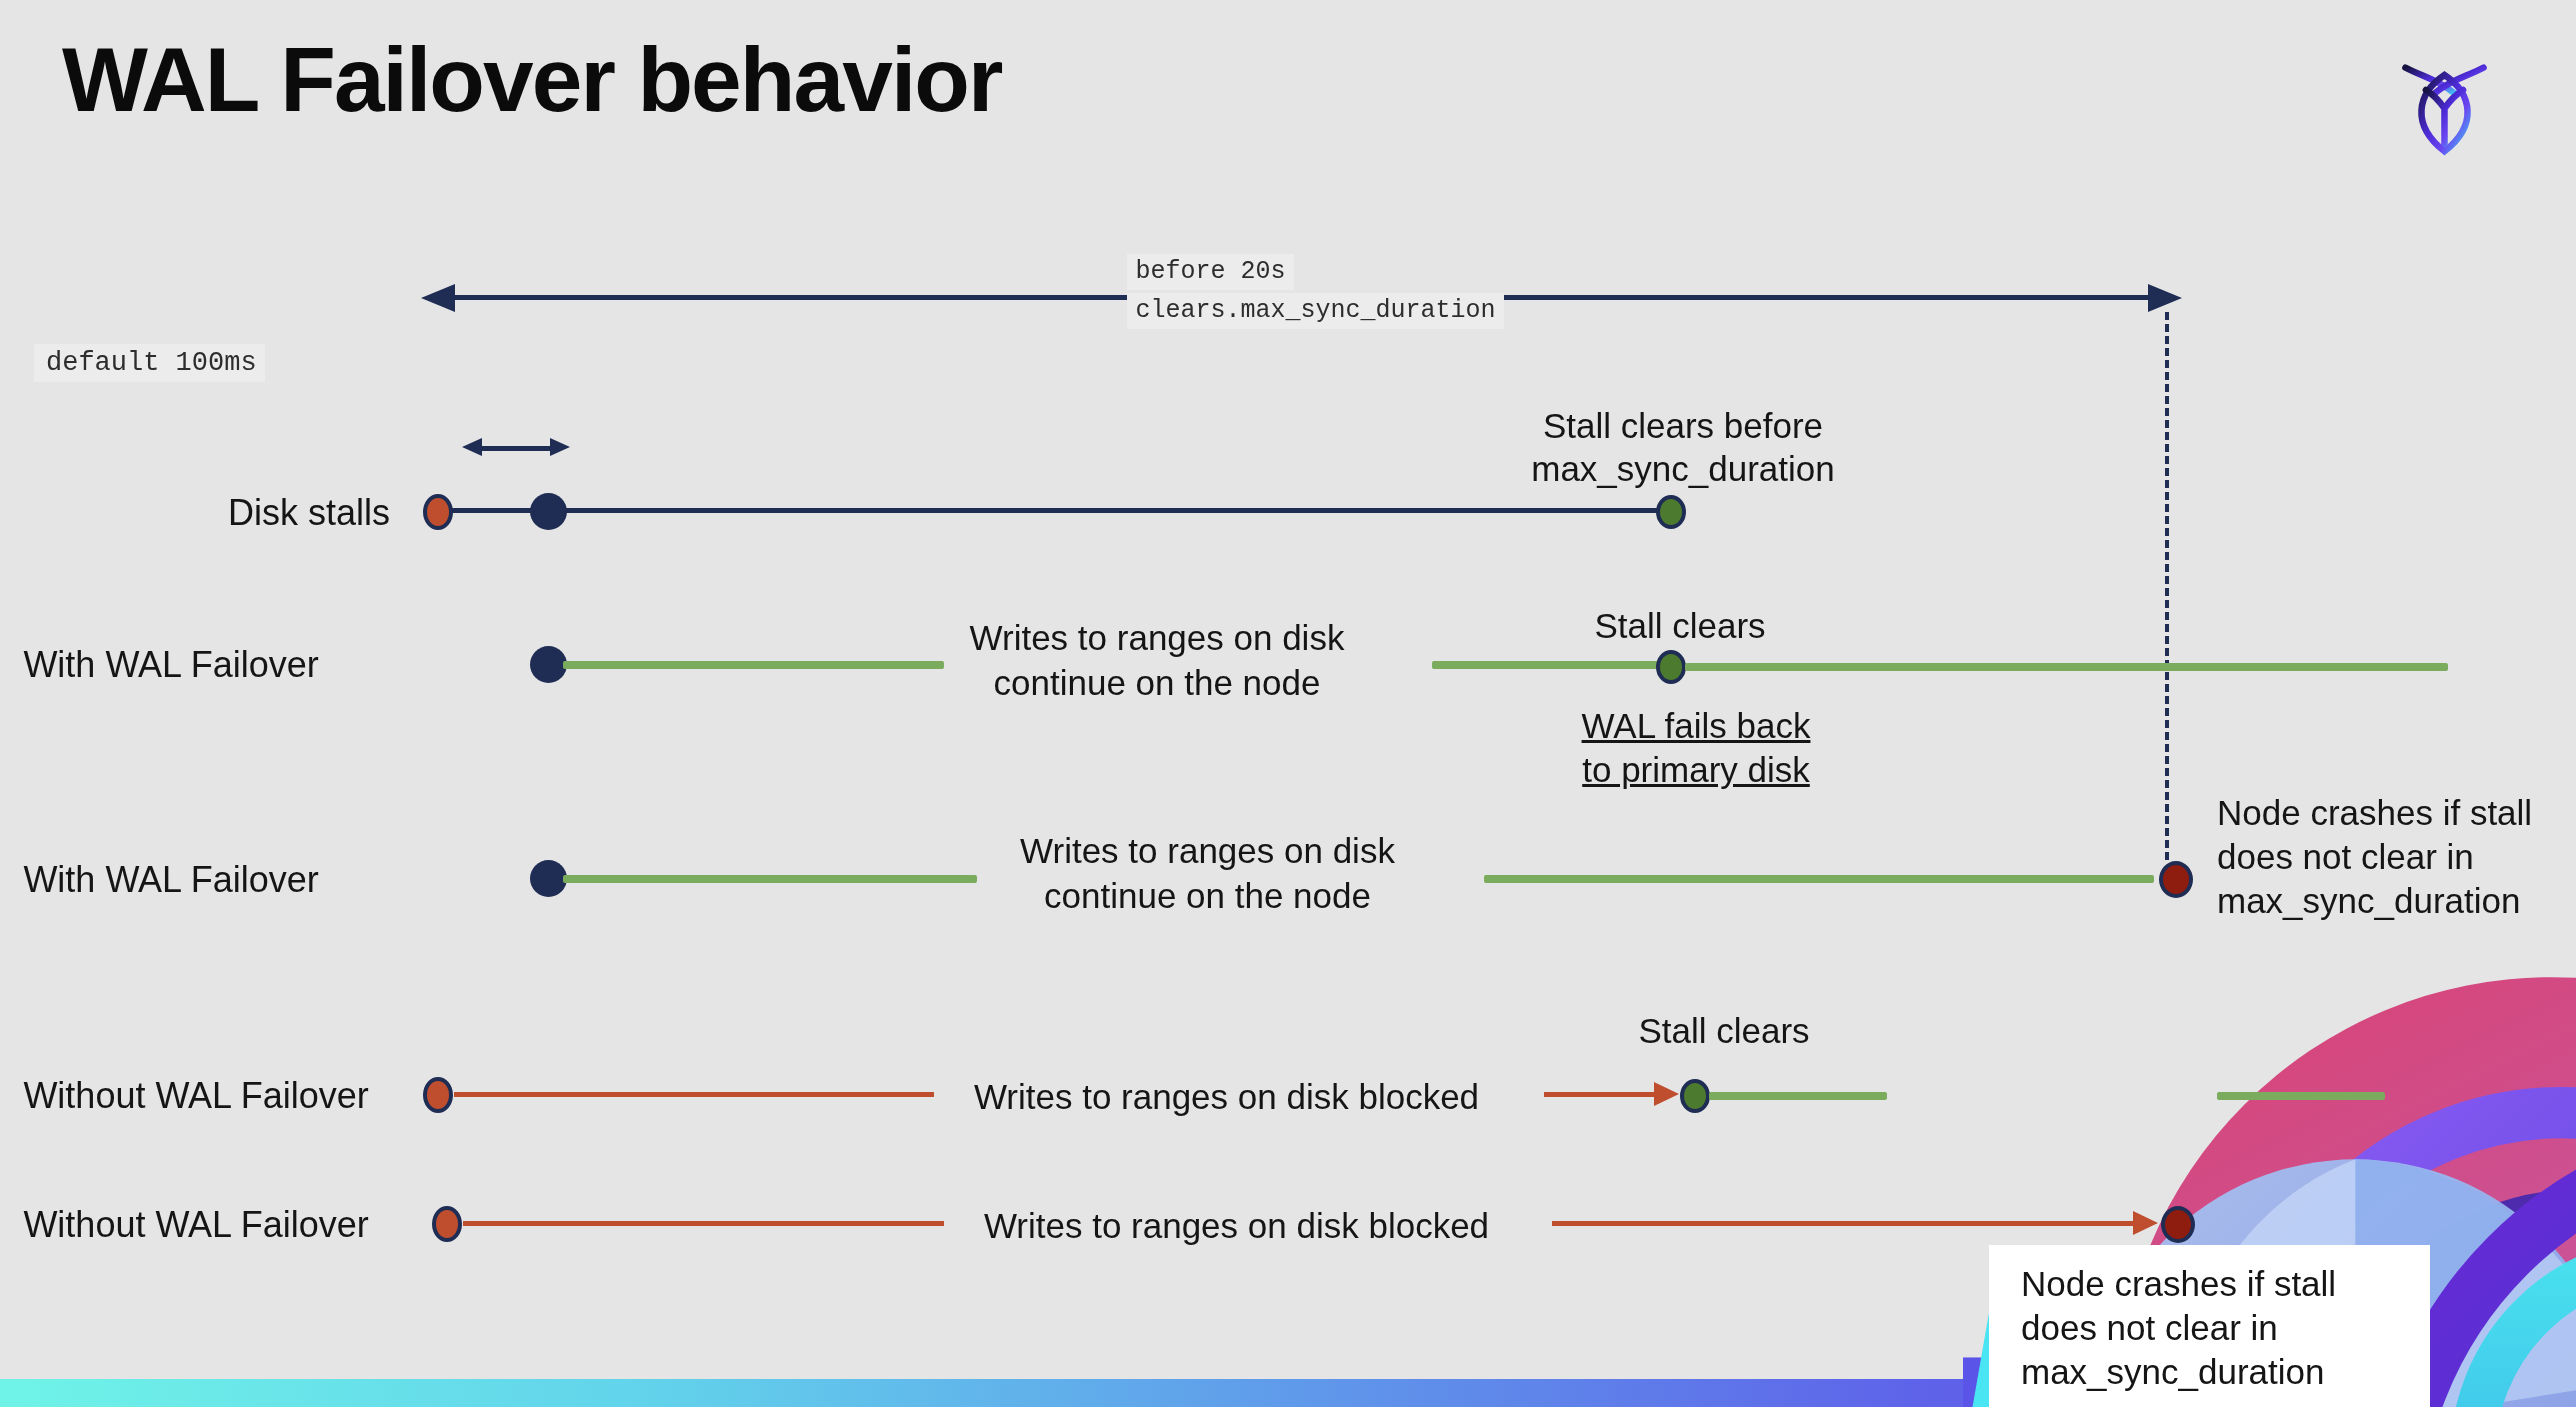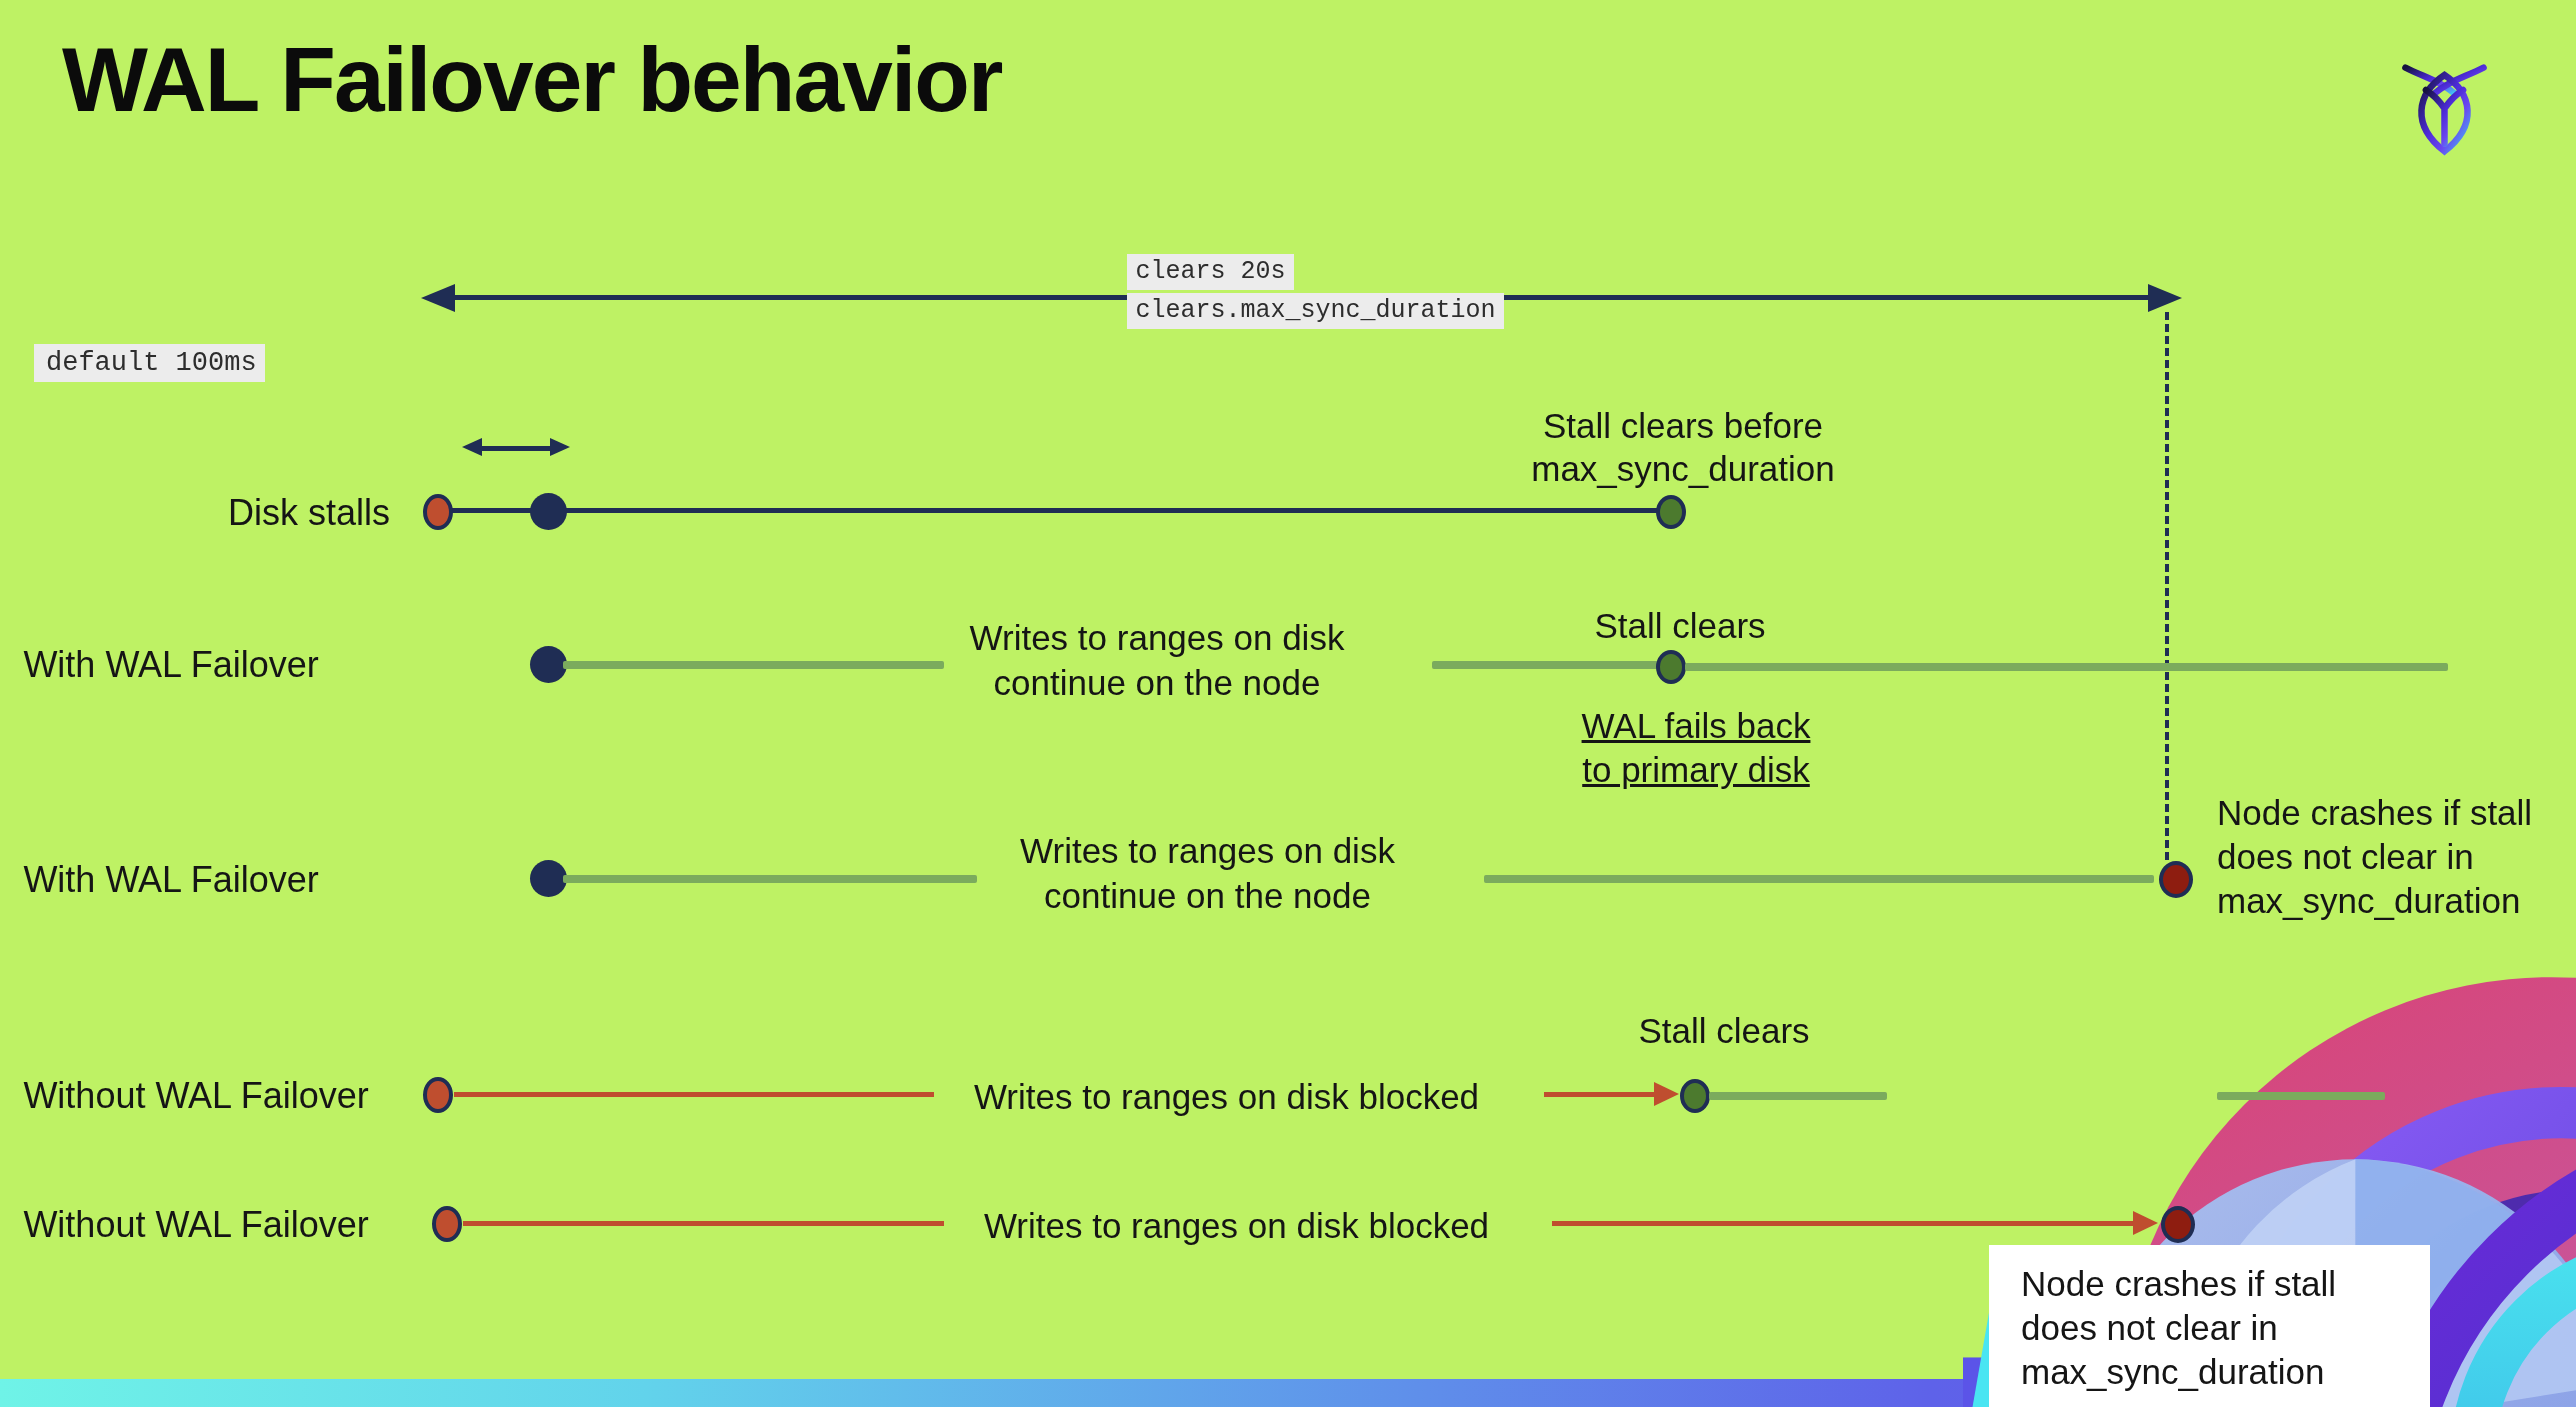--- a/index.html
+++ b/index.html
@@ -1,16 +1,16 @@
 <!DOCTYPE html>
 <html style="font-size:15px"><head>
 <meta charset="utf-8">
 <style>
   html,body{margin:0;padding:0;background:#fff;}
-  #stage{position:relative;width:2576px;height:1408px;overflow:hidden;background:#bef264;
+  #stage{position:relative;width:2576px;height:1408px;overflow:hidden;background:#e5e5e5;
          font-family:"Liberation Sans","DejaVu Sans",sans-serif;color:#121212;}
   .abs{position:absolute;}
   
   .title{left:62px;top:28px;font-size:91px;font-weight:800;letter-spacing:-1.9px;color:#0b0b0b;z-index:3;}
   
   .mono{font-family:"Liberation Mono","DejaVu Sans Mono",monospace;background:#ECECEC;color:#2d2d2d;
         padding:2.8px 8.4px;white-space:pre;z-index:4;}
   .mono.big{font-size:25px;line-height:30px;}
   .mono.small{font-size:27px;line-height:32px;}
   
@@ -66,21 +66,21 @@
       <path d="M8 22 C30 33 46 37 61 50"></path>
       <path d="M92 22 C70 33 54 37 39 50"></path>
       <path d="M50 30 C20 50 14 84 50 112 C86 84 80 50 50 30 Z"></path>
       <path d="M50 104 L50 66 M50 66 C44 57 38 51 30 46 M50 66 C56 57 62 51 70 46"></path>
     </g>
   </svg>
 
   <div class="abs line" style="left:439px;top:295px;width:1731px;"></div>
   <div class="abs ah l" style="left:421px;top:284px;"></div>
   <div class="abs ah r" style="left:2148px;top:284px;"></div>
-  <span class="abs mono big" style="left:1127px;top:254px;">clears 20s</span>
+  <span class="abs mono big" style="left:1127px;top:254px;">before 20s</span>
   <span class="abs mono big" style="left:1127px;top:293px;">clears.max_sync_duration</span>
 
   <span class="abs mono small" style="left:34px;top:344px;padding-left:12px;">default 100ms</span>
   <div class="abs line" style="left:479px;top:446px;width:71px;"></div>
   <div class="abs ah sl" style="left:462px;top:438px;"></div>
   <div class="abs ah sr" style="left:550px;top:438px;"></div>
 
   <div class="abs dash" style="left:2165px;top:312px;height:548px;"></div>
 
   <div class="abs rowlab" style="left:228px;top:494px;">Disk stalls</div>

